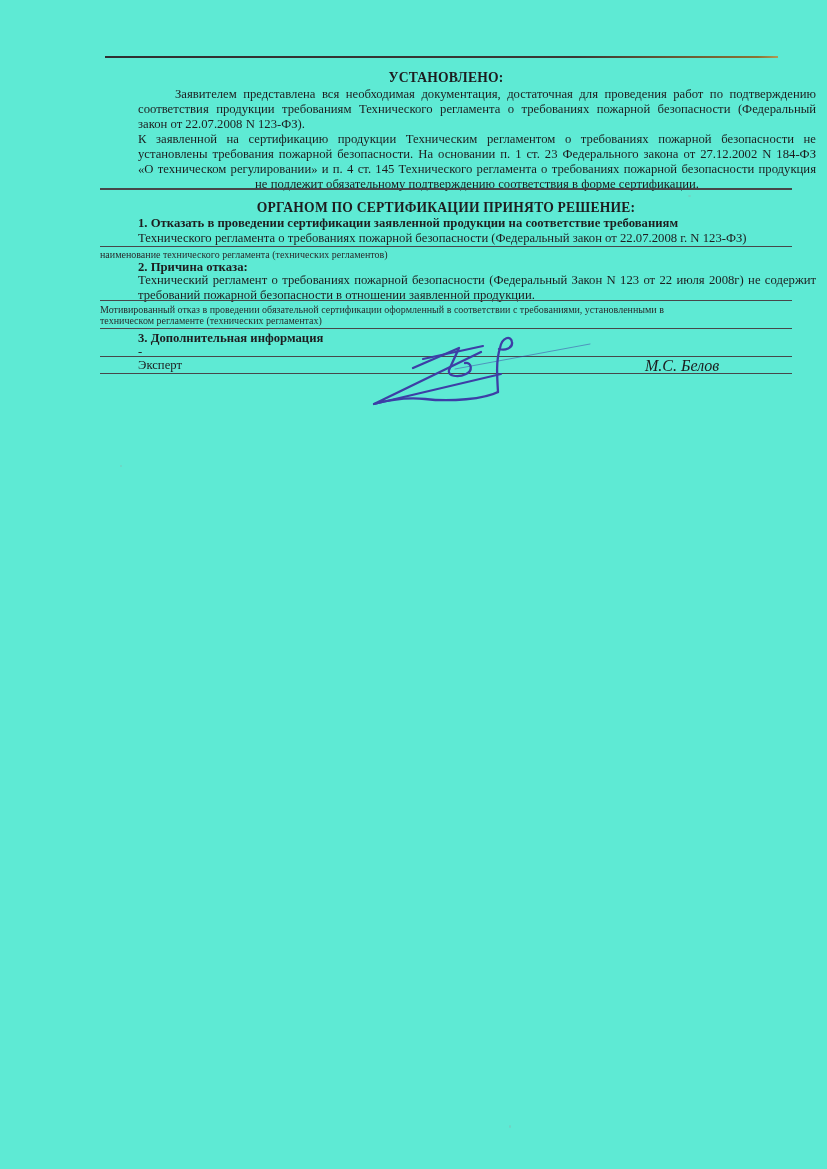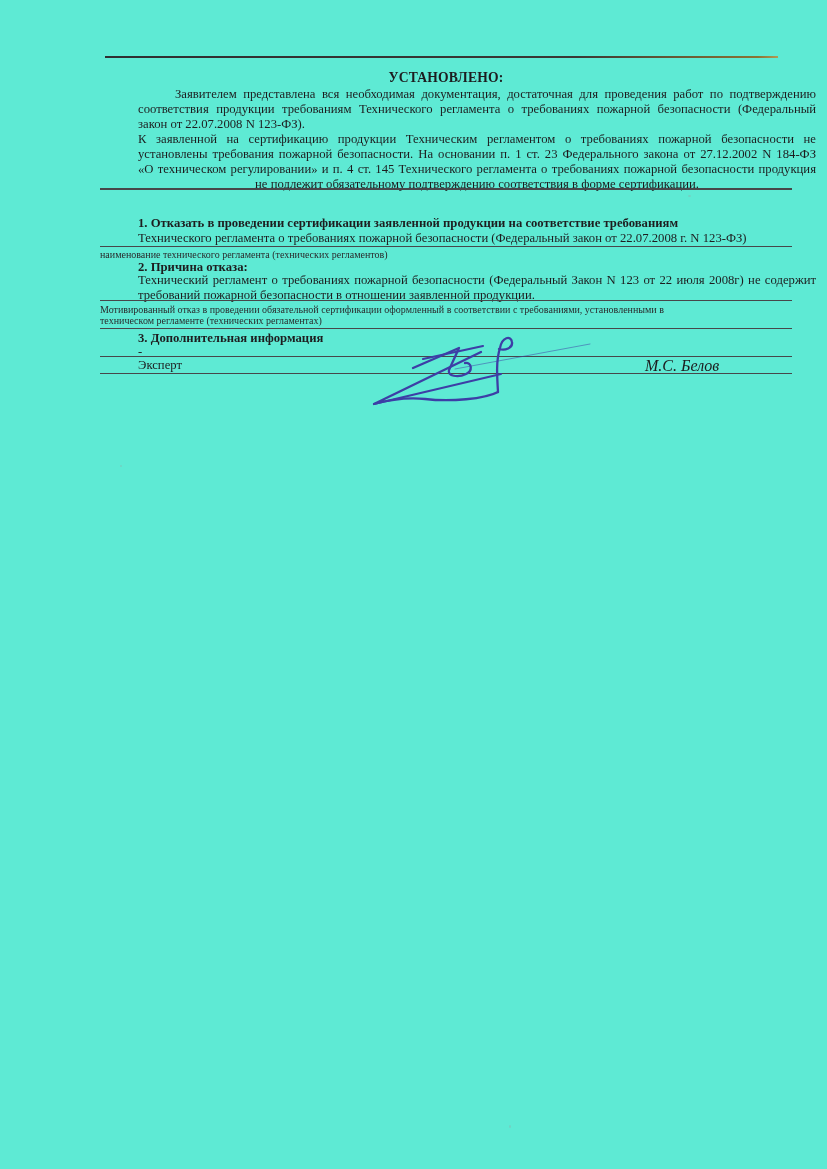--- a/index.html
+++ b/index.html
@@ -55,20 +55,21 @@
 
   <div>
     <div class="body-line just" style="top:132px;">К заявленной на сертификацию продукции Техническим регламентом о требованиях пожарной безопасности не</div>
     <div class="body-line just" style="top:147px;">установлены требования пожарной безопасности. На основании п. 1 ст. 23 Федерального закона от 27.12.2002 N 184-ФЗ</div>
     <div class="body-line just" style="top:162px;">«О техническом регулировании» и п. 4 ст. 145 Технического регламента о требованиях пожарной безопасности продукция</div>
     <div class="body-line" style="top:177px;text-align:center;">не подлежит обязательному подтверждению соответствия в форме сертификации.</div>
   </div>
 
   <div class="rule" style="left:100px;top:188px;width:692px;height:1.8px;"></div>
 
+  <div class="h-center" style="top:200px;">ОРГАНОМ ПО СЕРТИФИКАЦИИ ПРИНЯТО РЕШЕНИЕ:</div>
 
   <div class="body-line bold" style="top:216px;">1. Отказать в проведении сертификации заявленной продукции на соответствие требованиям</div>
   <div class="body-line" style="top:231px;">Технического регламента о требованиях пожарной безопасности (Федеральный закон от 22.07.2008 г. N 123-ФЗ)</div>
   <div class="rule" style="left:100px;top:246px;width:692px;"></div>
   <div class="caption" style="top:249px;">наименование технического регламента (технических регламентов)</div>
 
   <div class="body-line bold" style="top:260px;">2. Причина отказа:</div>
   <div class="body-line just" style="top:272.5px;">Технический регламент о требованиях пожарной безопасности (Федеральный Закон N 123 от 22 июля 2008г) не содержит</div>
   <div class="body-line" style="top:287.5px;">требований пожарной безопасности в отношении заявленной продукции.</div>
   <div class="rule" style="left:100px;top:300px;width:692px;"></div>

